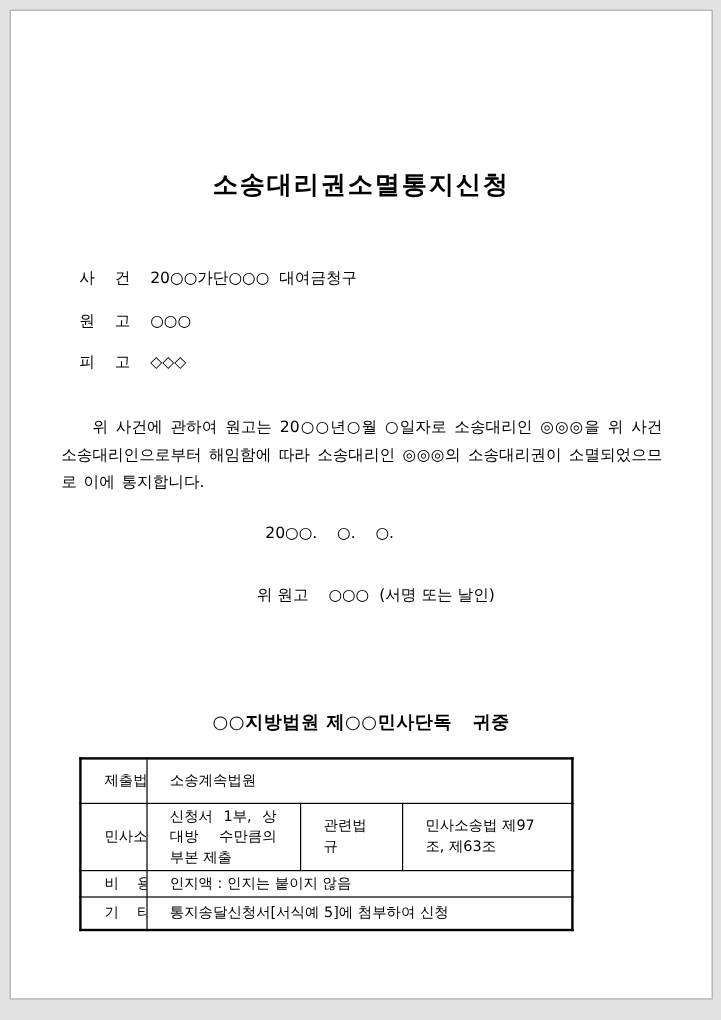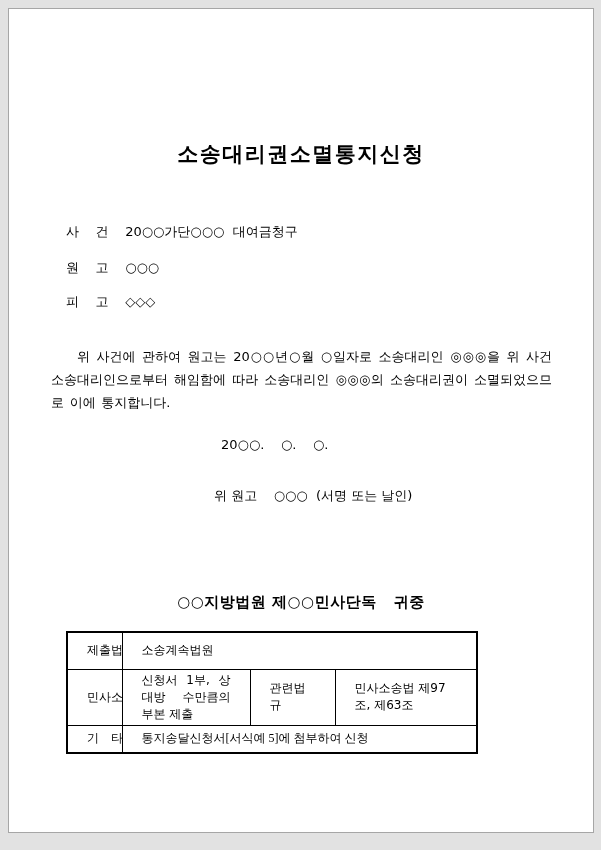--- a/index.html
+++ b/index.html
@@ -83,21 +83,21 @@
     padding: 2px 19px;
     vertical-align: middle;
     overflow: hidden;
   }
   td.cell-label { white-space: pre; }
   td.cell-value { padding-left: 4px; }
   td.cell-justify { text-align: justify; }
   .h-r1 { height: 37px; }
   .h-r2 { height: 36px; }
   .h-r3 { height: 19px; }
-  .h-r4 { height: 28px; font-family: Liberation Serif, serif; }
+  .h-r4 { height: 28px; }
 </style>
 </head>
 <body>
 
 <div class="page">
 
 
   <div class="abs doc-title">소송대리권소멸통지신청</div>
 
   <div class="abs case-row row-case">
@@ -135,20 +135,24 @@
           <tr class="h-r1">
         <td class="cell-label">제출법원</td>
         <td class="cell-value" colspan="3">소송계속법원</td>
       </tr>
       <tr class="h-r2">
         <td class="cell-label">민사소송법</td>
         <td class="cell-value cell-justify">신청서 1부, 상대방 수만큼의 부본 제출</td>
         <td class="cell-value">관련법규</td>
         <td class="cell-value">민사소송법 제97조, 제63조</td>
       </tr>
+      <tr class="h-r3">
+        <td class="cell-label">비    용</td>
+        <td class="cell-value" colspan="3">인지액 : 인지는 붙이지 않음</td>
+      </tr>
       <tr class="h-r4">
         <td class="cell-label">기    타</td>
         <td class="cell-value" colspan="3">통지송달신청서[서식예 5]에 첨부하여 신청</td>
       </tr>
     </tbody>
       </table>
   </div>
 
 </div>
 

